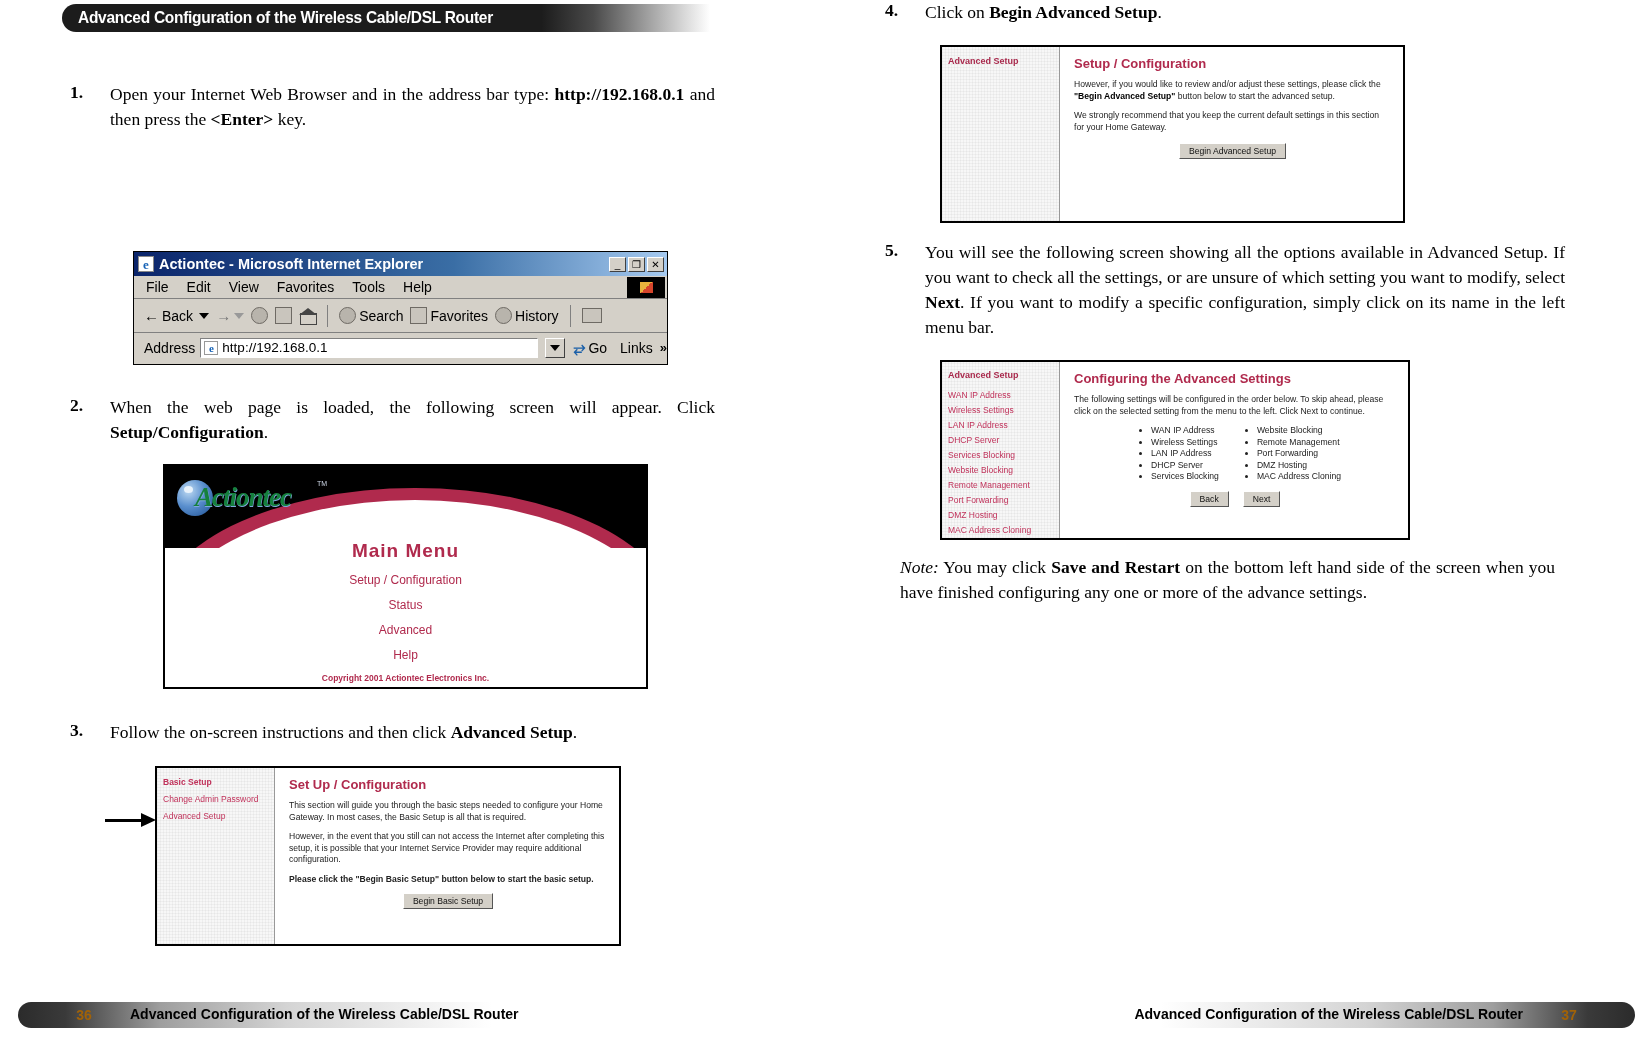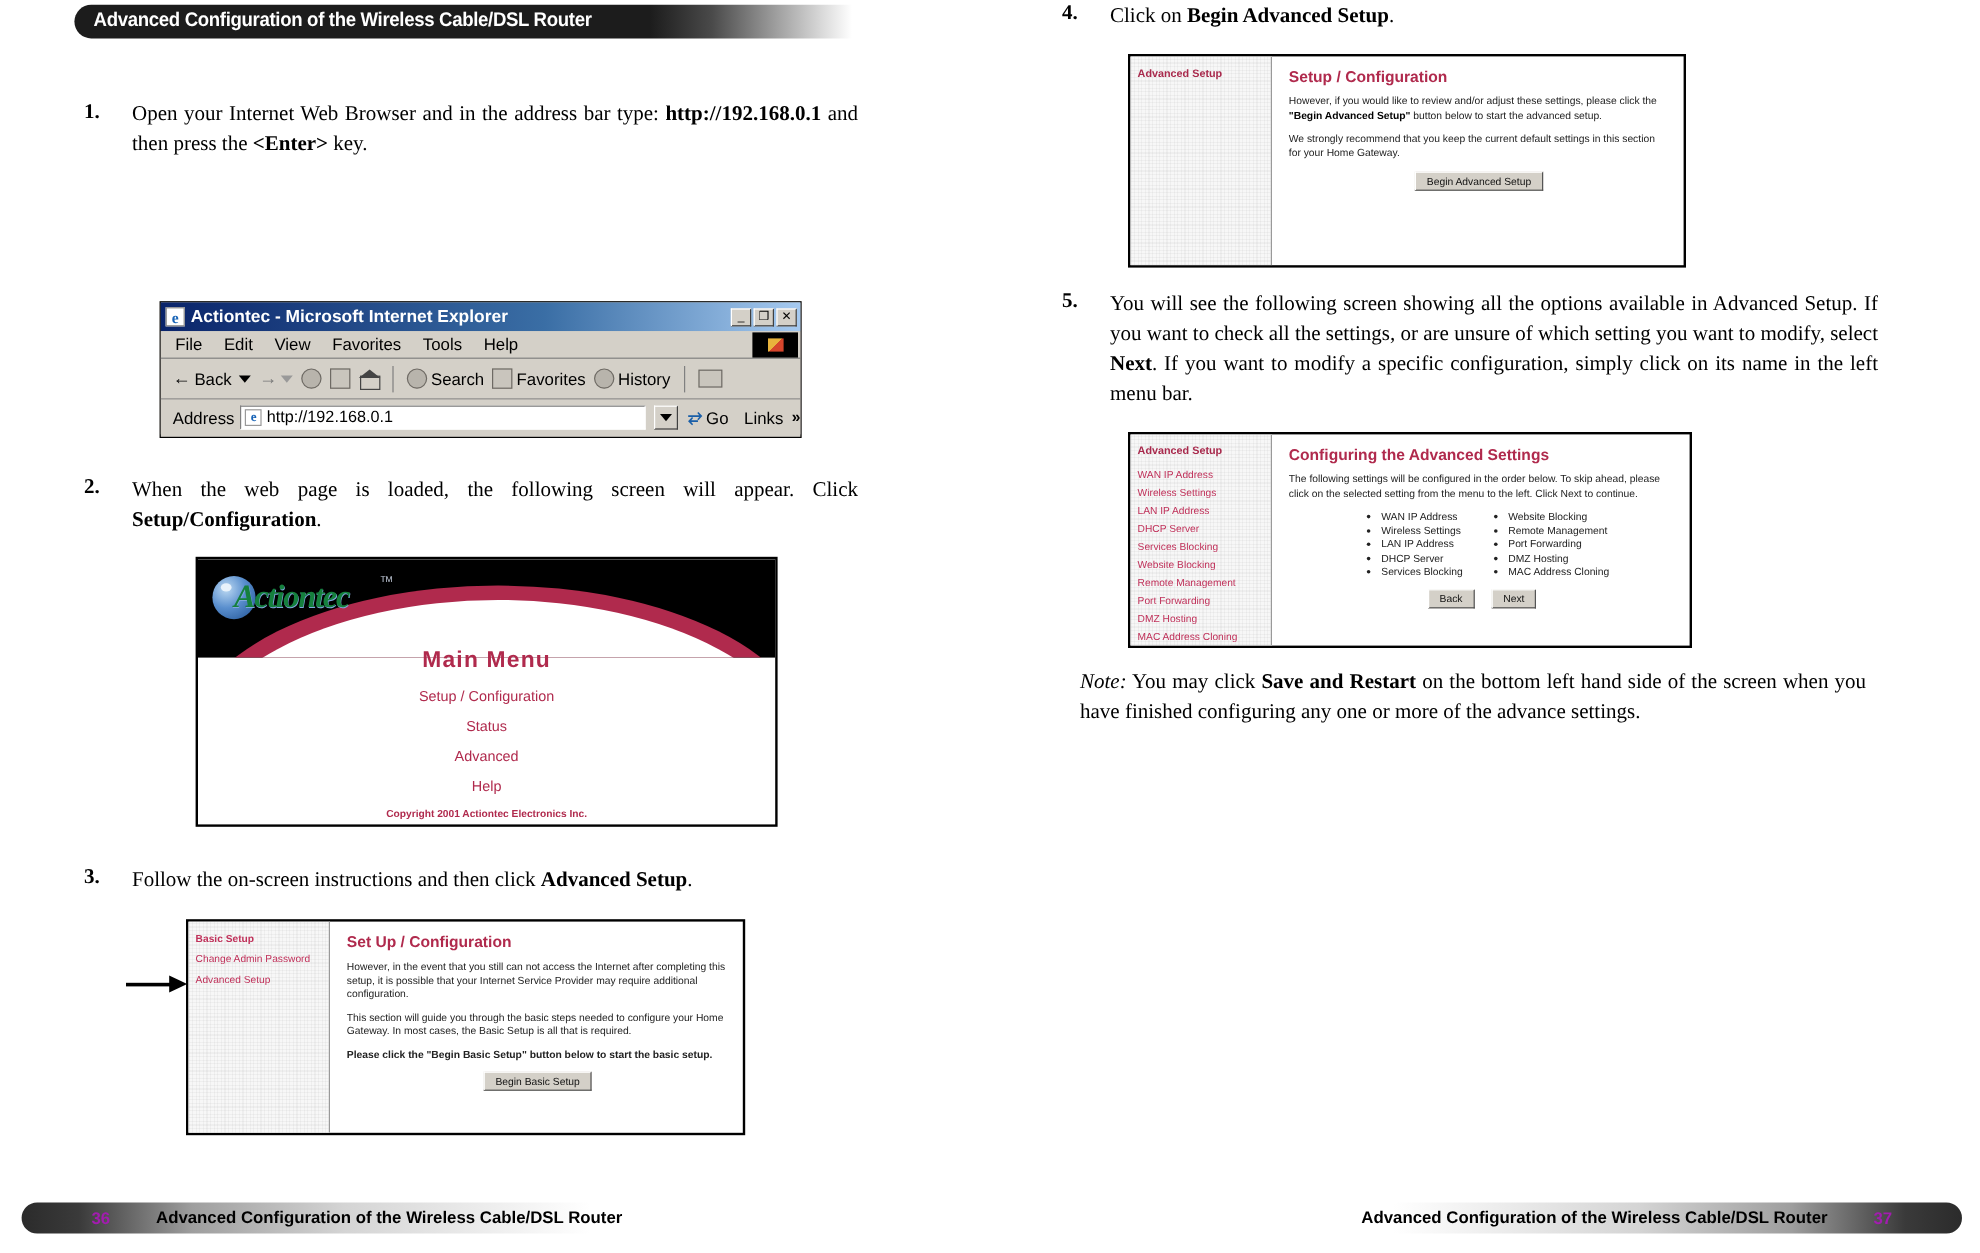--- a/index.html
+++ b/index.html
@@ -193,21 +193,21 @@
   .footer-left { left:18px; width:790px; }
   .footer-right { left:845px; width:790px; }
   .fbar {
     position:absolute; top:0; left:0; right:0; height:26px;
     border-radius:13px;
   }
   .fbar-l { background:linear-gradient(to right,#2b2b2b 0%,#3a3a3a 6%,#9e9e9e 18%,#d4d4d4 34%,#ffffff 60%,#ffffff 100%); }
   .fbar-r { background:linear-gradient(to left,#2b2b2b 0%,#3a3a3a 6%,#9e9e9e 18%,#d4d4d4 34%,#ffffff 60%,#ffffff 100%); }
   .fnum {
     position:absolute; top:3px; width:44px; height:20px;
-    color:#a21caf; font-family:"Liberation Sans", sans-serif; font-weight:bold;
+    color:#a16207; font-family:"Liberation Sans", sans-serif; font-weight:bold;
     font-size:14px; text-align:center; line-height:20px;
   }
   .ftxt {
     position:absolute; top:4px; font-family:"Liberation Sans", sans-serif;
     font-weight:bold; font-size:14px; color:#000; white-space:nowrap;
   }
 </style>
 </head>
 <body>
 
@@ -340,22 +340,22 @@
   </div>
 
   <div class="rt" style="left:155px; top:766px; width:466px; height:180px;">
     <div class="rt-nav">
       <div class="nv bold">Basic Setup</div>
       <div class="nv">Change Admin Password</div>
       <div class="nv">Advanced Setup</div>
     </div>
     <div class="rt-main">
       <div class="rt-h">Set Up / Configuration</div>
+      <div class="rt-p">This section will guide you through the basic steps needed to configure your Home Gateway. In most cases, the Basic Setup is all that is required.</div>
       <div class="rt-p">However, in the event that you still can not access the Internet after completing this setup, it is possible that your Internet Service Provider may require additional configuration.</div>
-      <div class="rt-p">This section will guide you through the basic steps needed to configure your Home Gateway. In most cases, the Basic Setup is all that is required.</div>
       <div class="rt-p" style="font-weight:bold;">Please click the "Begin Basic Setup" button below to start the basic setup.</div>
       <div class="rt-btnrow">
         <div class="rt-btn">Begin Basic Setup</div>
       </div>
     </div>
   </div>
 
   <div class="footer footer-left">
     <div class="fbar fbar-l"></div>
     <div class="fnum" style="left:44px;">36</div>

